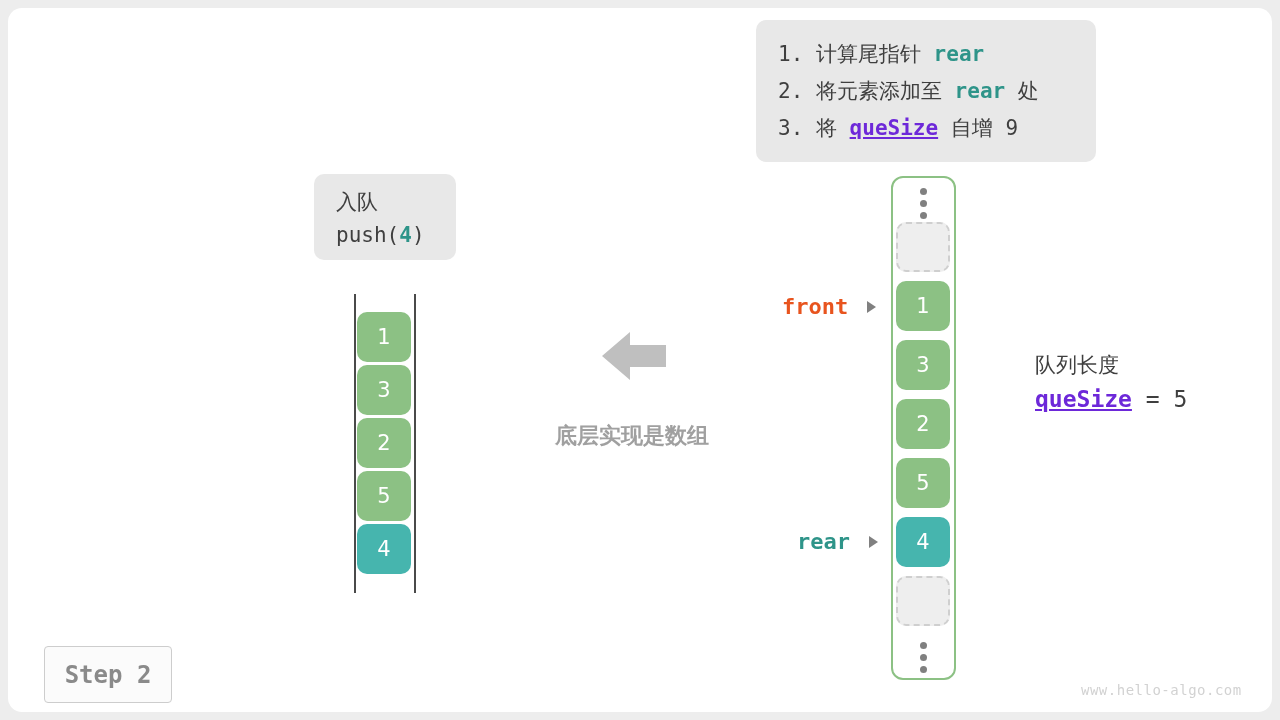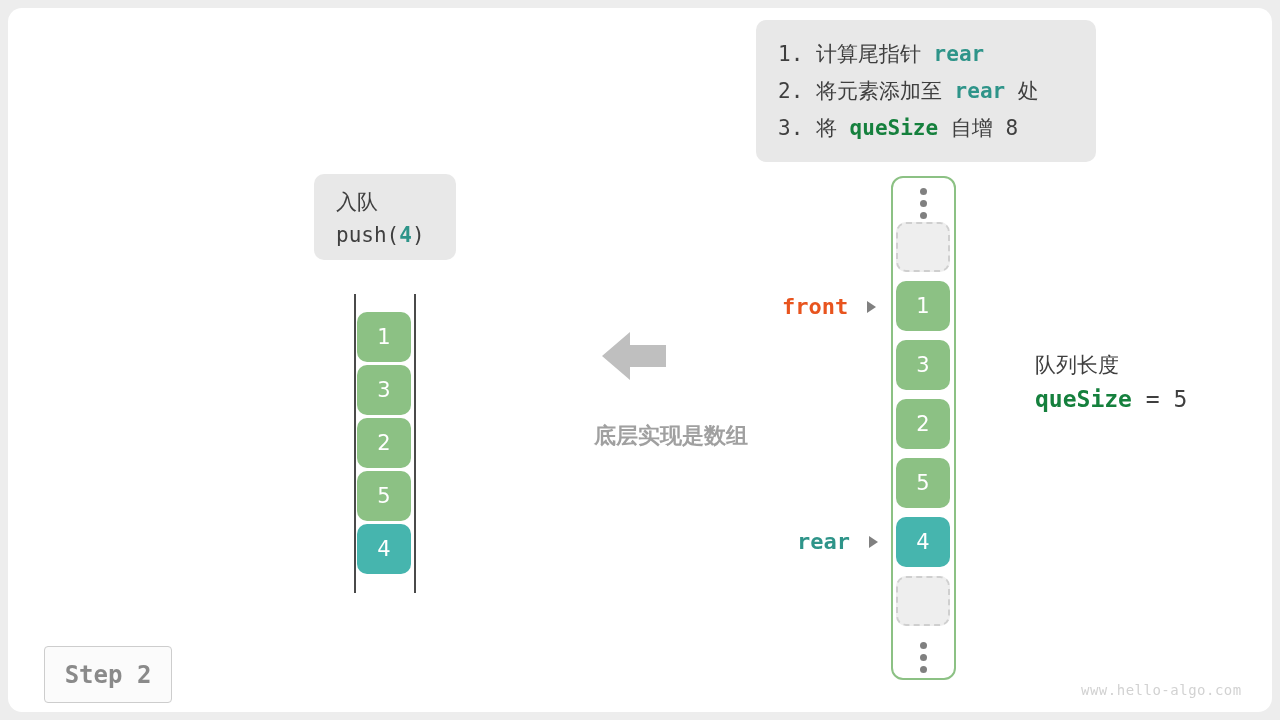--- a/index.html
+++ b/index.html
@@ -53,22 +53,23 @@
     white-space: nowrap;
     letter-spacing: 0px;
   }
   .mono-teal {
     font-family: "DejaVu Sans Mono", "Liberation Mono", monospace;
     color: #2e9489;
     font-weight: bold;
   }
   .mono-blue {
     font-family: "DejaVu Sans Mono", "Liberation Mono", monospace;
-    color: #15803d;
-    font-weight: bold;
+    color: #6d28d9;
+    font-weight: bold;
+    text-decoration: underline;
   }
 
   .push-panel {
     left: 306px;
     top: 166px;
     width: 142px;
     height: 86px;
     padding: 12px 0 16px 22px;
   }
   .push-line {
@@ -105,21 +106,21 @@
     background: #eeeeee;
     border: 2px dashed #cfcfcf;
   }
 
   
   .big-arrow { left: 592px; top: 320px; }
   .caption {
     left: 508px;
     top: 410px;
     width: 232px;
-    text-align: right;
+    text-align: center;
     color: #a0a0a0;
     font-weight: bold;
     font-size: 22px;
     line-height: 36px;
   }
 
   
   .arr-frame {
     position: absolute;
     left: 883px;
@@ -219,21 +220,21 @@
       <div class="step-line">
         <span>1.</span>
         <span>计算尾指针 </span><span class="mono-teal">rear</span><span></span>
       </div>
       <div class="step-line">
         <span>2.</span>
         <span>将元素添加至 </span><span class="mono-teal">rear</span><span> 处</span>
       </div>
       <div class="step-line">
         <span>3.</span>
-        <span>将 </span><span class="mono-blue">queSize</span><span> 自增 8</span>
+        <span>将 </span><span class="mono-blue">queSize</span><span> 自增 9</span>
       </div>
     </div>
 
     <div class="abs panel push-panel">
       <div class="push-line">入队</div>
       <div class="push-line"><span>push(</span><span class="push-val">4</span><span>)</span></div>
     </div>
 
     <div>
       <div class="q-rail" style="left:346px; top:286px; height:299px;"></div>

